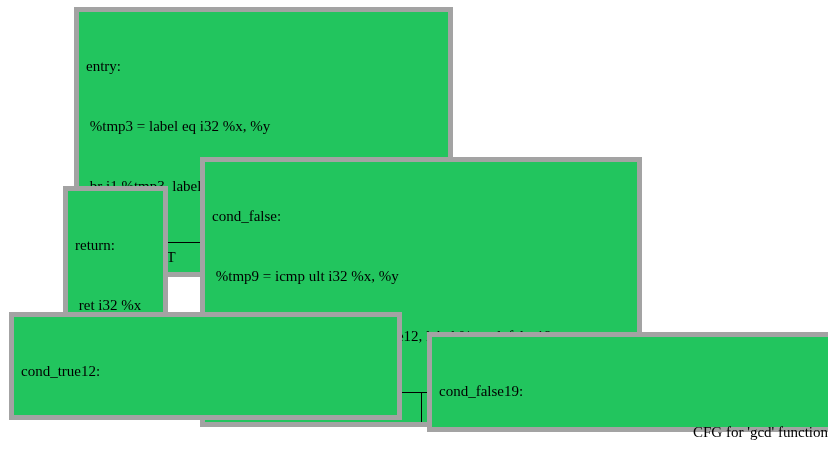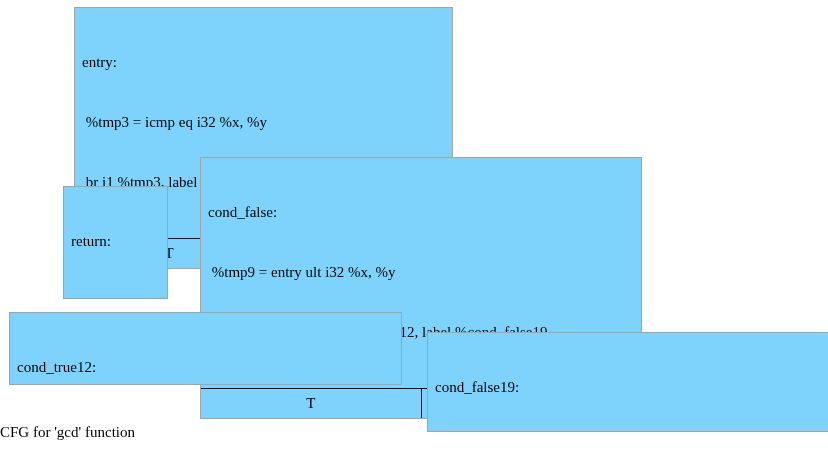--- a/index.html
+++ b/index.html
@@ -11,22 +11,22 @@
     position: relative;
     width: 828px;
     height: 452px;
     background: #ffffff;
     font-family: "Liberation Serif", "DejaVu Serif", serif;
     overflow: hidden;
   }
   .node {
     position: absolute;
     box-sizing: border-box;
-    border: 1px solid #a3a3a3;
-    background: #7dd3fc;
+    border: 5px solid #a3a3a3;
+    background: #22c55e;
   }
   .node-body {
     padding: 5px 7px 6px 7px;
     font-size: 15px;
     line-height: 1.33;
     color: #000000;
     white-space: pre;
   }
   .node-body .line {
     white-space: pre;
@@ -53,30 +53,30 @@
     top: 0;
     width: 828px;
     height: 452px;
     pointer-events: none;
   }
   .caption {
     position: absolute;
     left: 0;
     top: 424px;
     width: 828px;
-    text-align: left;
+    text-align: right;
     font-size: 15px;
     color: #000000;
     font-family: "Liberation Serif", "DejaVu Serif", serif;
   }
   
   #node-entry      { left: 74px;  top: 7px;   width: 379px; }
   #node-return     { left: 63px;  top: 186px; width: 105px; }
   #node-cond-false { left: 200px; top: 157px; width: 442px; }
-  #node-cond-true12  { left: 9px;   top: 312px; width: 393px; height: 73px; }
+  #node-cond-true12  { left: 9px;   top: 312px; width: 393px; height: 108px; }
   #node-cond-false19 { left: 427px; top: 332px; width: 420px; height: 100px; }
 </style>
 </head>
 <body>
 
 <div id="cfg-canvas">
 
   <svg id="edge-layer" viewBox="0 0 828 452" width="828" height="452">
     <defs>
       <marker id="arrowhead" markerWidth="9" markerHeight="9" refX="7.4" refY="3.1" orient="auto" markerUnits="strokeWidth">
@@ -85,39 +85,40 @@
     </defs>
     <line x1="164" y1="113" x2="134" y2="182" stroke="#000000" stroke-width="1.4" marker-end="url(#arrowhead)"></line>
     <line x1="364" y1="113" x2="388" y2="153" stroke="#000000" stroke-width="1.4" marker-end="url(#arrowhead)"></line>
     <line x1="292" y1="270" x2="254" y2="308" stroke="#000000" stroke-width="1.4" marker-end="url(#arrowhead)"></line>
     <line x1="549" y1="270" x2="588" y2="308" stroke="#000000" stroke-width="1.4" marker-end="url(#arrowhead)"></line>
   </svg>
 
   <div class="node" id="node-entry">
     <div class="node-body">
       <div class="line">entry:</div>
-      <div class="line"> %tmp3 = icmp eq i32 %x, %y</div>
+      <div class="line"> %tmp3 = label eq i32 %x, %y</div>
       <div class="line"> br i1 %tmp3, label %return, label %cond_false</div>
     </div>
     <div class="ports">
       <div class="port port-left">T</div>
       <div class="port port-right">F</div>
     </div>
   </div>
 
   <div class="node" id="node-return">
     <div class="node-body">
       <div class="line">return:</div>
+      <div class="line"> ret i32 %x</div>
     </div>
   </div>
 
   <div class="node" id="node-cond-false">
     <div class="node-body">
       <div class="line">cond_false:</div>
-      <div class="line"> %tmp9 = entry ult i32 %x, %y</div>
+      <div class="line"> %tmp9 = icmp ult i32 %x, %y</div>
       <div class="line"> br i1 %tmp9, label %cond_true12, label %cond_false19</div>
     </div>
     <div class="ports">
       <div class="port port-left">T</div>
       <div class="port port-right">F</div>
     </div>
   </div>
 
   <div class="node" id="node-cond-true12">
     <div class="node-body">

